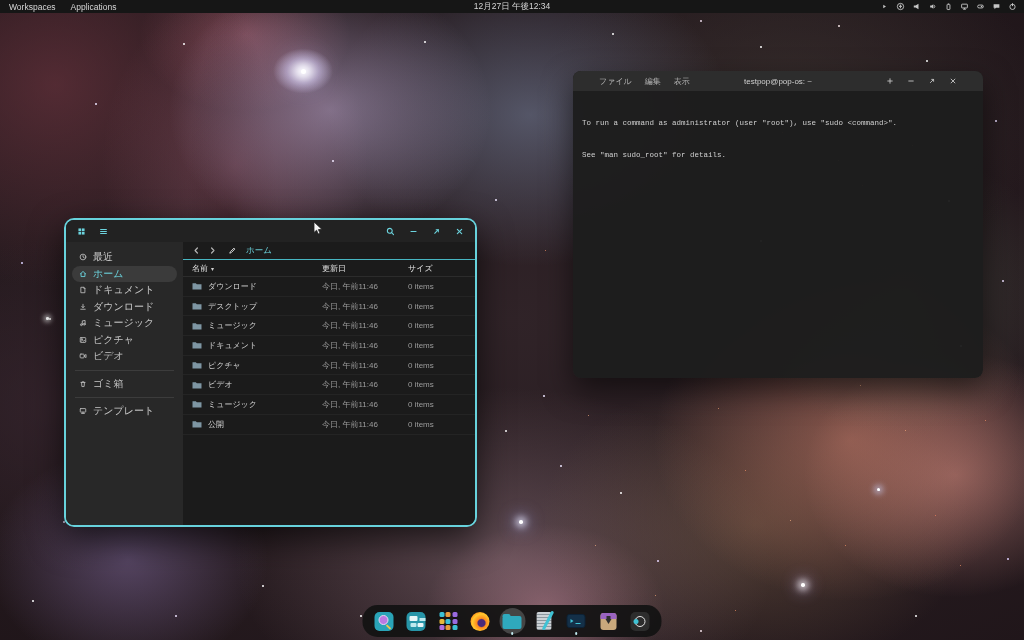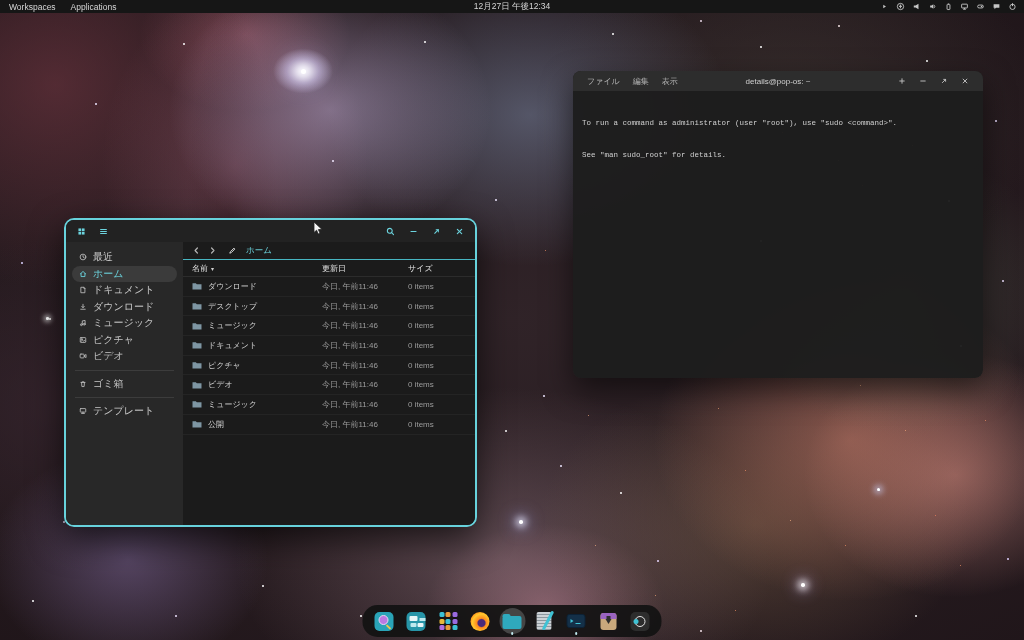--- a/index.html
+++ b/index.html
@@ -98,21 +98,21 @@
     height:19.7px; padding:0 9px; font-size:8px; color:#d6d6d6; border-bottom:1px solid #242424; }
   .row-name { display:flex; align-items:center; gap:6px; min-width:0; }
   .folder-ic { width:10px; height:8px; flex:0 0 auto; fill:#7e96a3; }
   .muted { color:#9c9c9c; }
 
   
   .terminal-window { position:absolute; left:573px; top:71px; width:410px; height:307px; z-index:15;
     border-radius:8px; overflow:hidden; background:rgba(29,29,29,0.97);
     box-shadow:0 12px 30px rgba(0,0,0,.55); display:flex; flex-direction:column; }
   .t-header { flex:0 0 20px; background:#2d2d2d; display:flex; align-items:center;
-    padding:0 14px; position:relative; font-size:8px; color:#b4b4b4; }
+    padding:0 26px; position:relative; font-size:8px; color:#b4b4b4; }
   .t-menus { display:flex; gap:13px; }
   .t-title { position:absolute; left:50%; transform:translateX(-50%); color:#d0d0d0; }
   .t-buttons { margin-left:auto; display:flex; gap:13px; align-items:center; }
   .t-buttons svg { width:8px; height:8px; display:block; stroke:#bdbdbd; fill:none; stroke-width:1.2; stroke-linecap:round; }
   .t-body { flex:1; padding:6px 9px; font-family:Liberation Mono, monospace;
     font-size:7.5px; line-height:10.5px; color:#cfcfcf; white-space:pre-wrap; }
   .t-blank { height:10.5px; }
   .prompt-user { color:#8ae234; font-weight:bold; }
   .prompt-sep { color:#cfcfcf; }
   .prompt-path { color:#72b4cf; font-weight:bold; }
@@ -315,21 +315,21 @@
     </div>
   </div>
 
   <div class="terminal-window">
     <div class="t-header">
       <div class="t-menus">
         <span>ファイル</span>
         <span>編集</span>
         <span>表示</span>
       </div>
-      <span class="t-title">details@pop-os: ~</span>
+      <span class="t-title">testpop@pop-os: ~</span>
       <div class="t-buttons">
         <svg>
             <use href="#sym-plus"></use>
           </svg>
         <svg>
             <use href="#sym-minus"></use>
           </svg>
         <svg>
             <use href="#sym-resize"></use>
           </svg>

